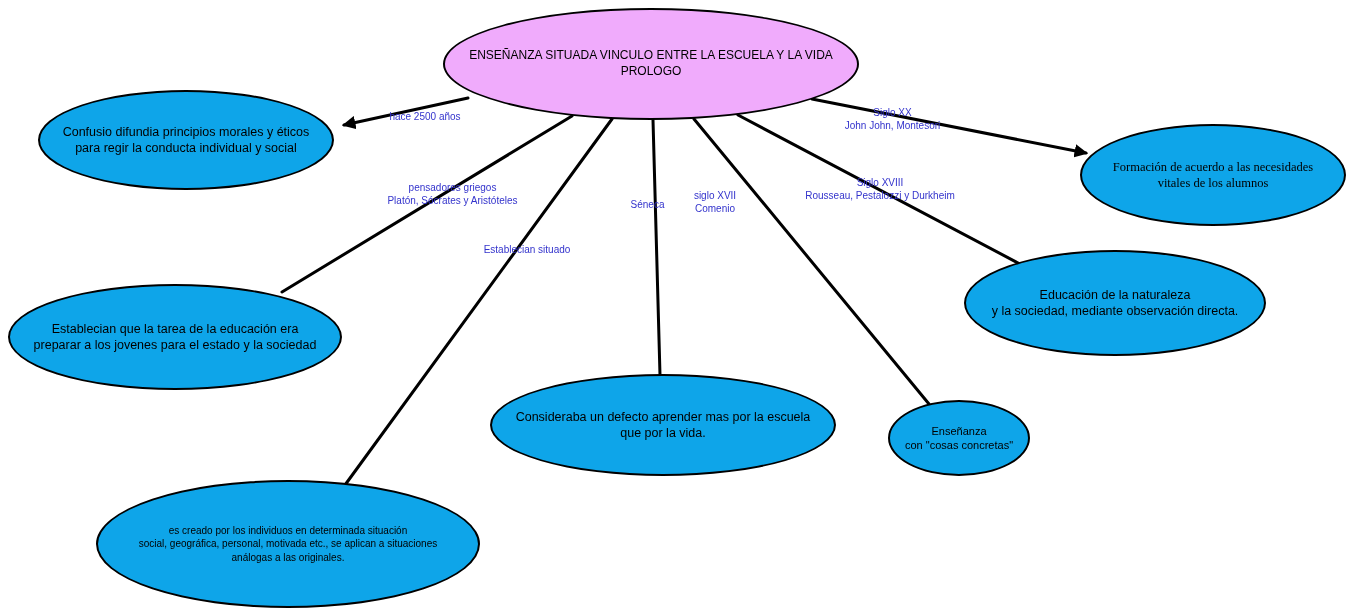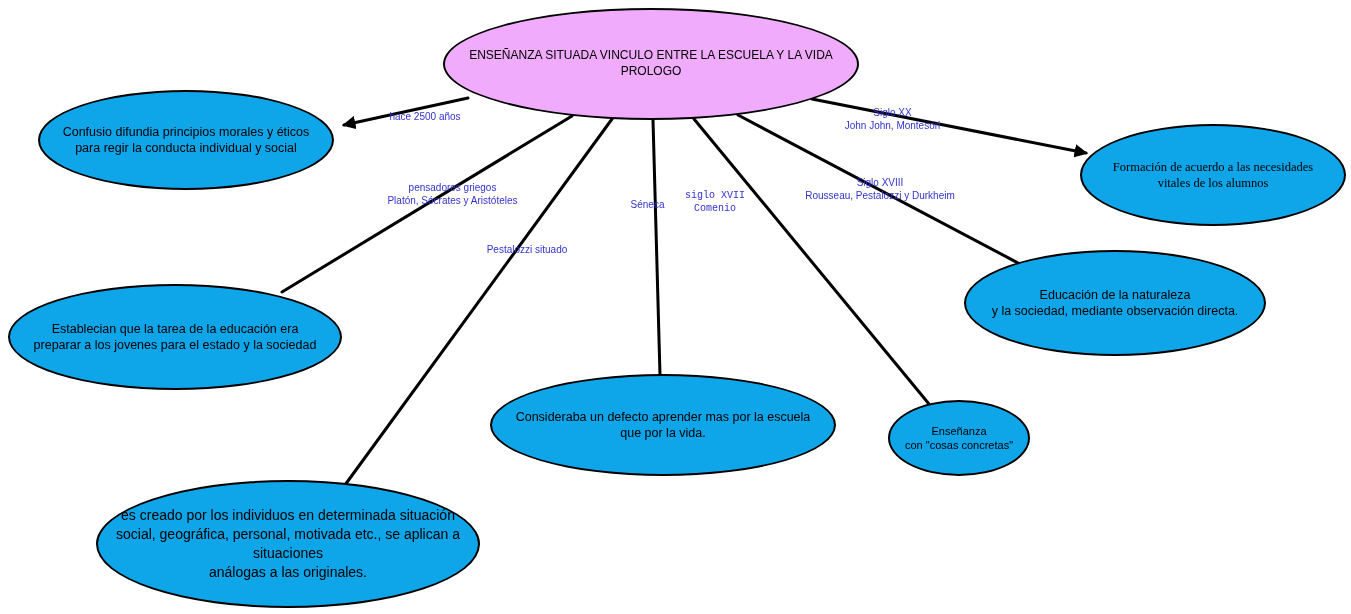--- a/index.html
+++ b/index.html
@@ -40,21 +40,21 @@
   .node .node-text {
     white-space: pre-line;
     display: block;
     width: 100%;
   }
   .node.central {
     background: #f0abfc;
     font-size: 12px;
     padding: 0 4px;
   }
-  .node.small-text { font-size: 14px; line-height: 1.35; }
+  .node.small-text { font-size: 10px; line-height: 1.35; }
   .node.tiny { font-size: 11px; }
   .edge-label {
     position: absolute;
     color: #3333CC;
     font-size: 10px;
     line-height: 1.25;
     text-align: center;
     white-space: pre-line;
   }
 </style>
@@ -117,25 +117,25 @@
   <div class="node" style="left:1080px; top:124px; width:266px; height:102px;font-family:Liberation Serif, serif;">
     <span class="node-text">Formación de acuerdo a las necesidades
 vitales de los alumnos</span>
   </div>
 
   <div class="edge-label" style="left:370px; top:111px; width:110px;">hace 2500 años</div>
 
   <div class="edge-label" style="left:360px; top:182px; width:185px;">pensadores griegos
 Platón, Sócrates y Aristóteles</div>
 
-  <div class="edge-label" style="left:462px; top:244px; width:130px;">Pestalozzi situado</div>
+  <div class="edge-label" style="left:462px; top:244px; width:130px;">Establecian situado</div>
 
   <div class="edge-label" style="left:620px; top:199px; width:55px;">Séneca</div>
 
-  <div class="edge-label" style="left:680px; top:190px; width:70px;font-family:Liberation Mono, monospace;">siglo XVII
+  <div class="edge-label" style="left:680px; top:190px; width:70px;">siglo XVII
 Comenio</div>
 
   <div class="edge-label" style="left:775px; top:177px; width:210px;">Siglo XVIII
 Rousseau, Pestalozzi y Durkheim</div>
 
   <div class="edge-label" style="left:820px; top:107px; width:145px;">Siglo XX
 John John, Montesori</div>
 
 </div>
 

